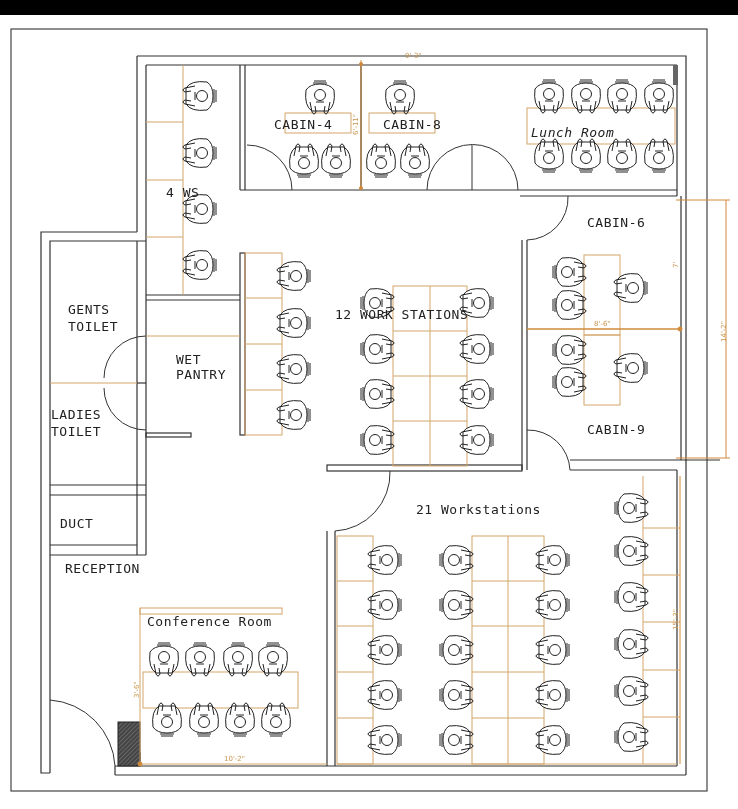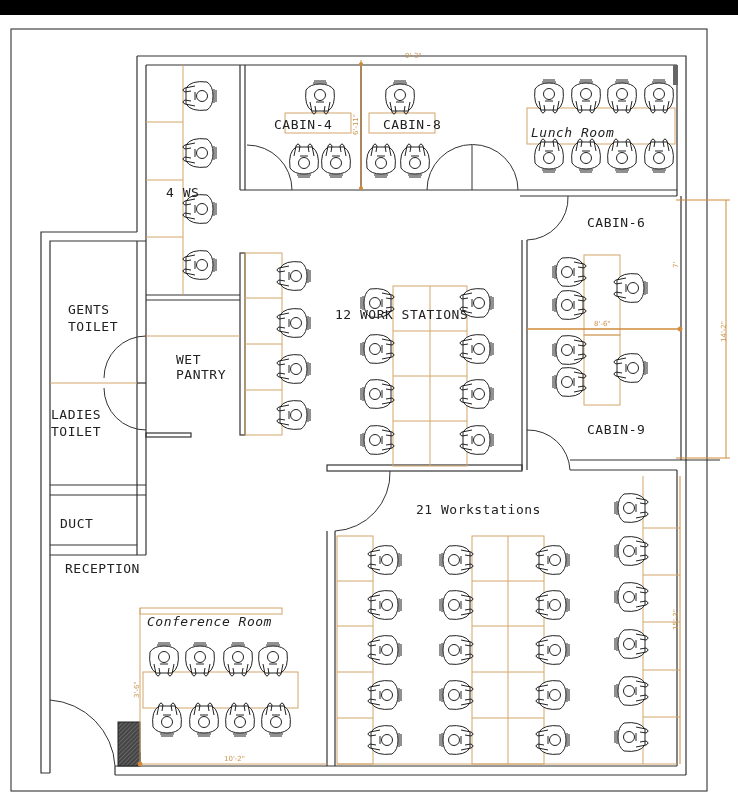--- a/index.html
+++ b/index.html
@@ -251,21 +251,21 @@
 <div class="lbl ml" style="left:68px;top:301px;line-height:17px;">GENTS
 TOILET</div>
 <div class="lbl ml" style="left:176px;top:352px;line-height:15px;">WET
 PANTRY</div>
 <div class="lbl ml" style="left:51px;top:406px;line-height:17px;">LADIES
 TOILET</div>
 <div class="lbl" style="left:587px;top:422px;">CABIN-9</div>
 <div class="lbl" style="left:416px;top:502px;">21 Workstations</div>
 <div class="lbl" style="left:60px;top:516px;">DUCT</div>
 <div class="lbl" style="left:65px;top:561px;">RECEPTION</div>
-<div class="lbl" style="left:147px;top:614px;font-style:italic;">Conference Room</div>
+<div class="lbl" style="left:147px;top:614px;">Conference Room</div>
 
 <div class="dim" style="left:405px;top:52px;">9'-3"</div>
 <div class="dim v" style="left:352px;top:135px;">6'-11"</div>
 <div class="dim v" style="left:672px;top:268px;">7'</div>
 <div class="dim" style="left:594px;top:320px;">8'-6"</div>
 <div class="dim v" style="left:720px;top:342px;">14'-2"</div>
 <div class="dim v" style="left:672px;top:630px;">15'-3"</div>
 <div class="dim v" style="left:133px;top:698px;">3'-6"</div>
 <div class="dim" style="left:224px;top:755px;">10'-2"</div>
 

